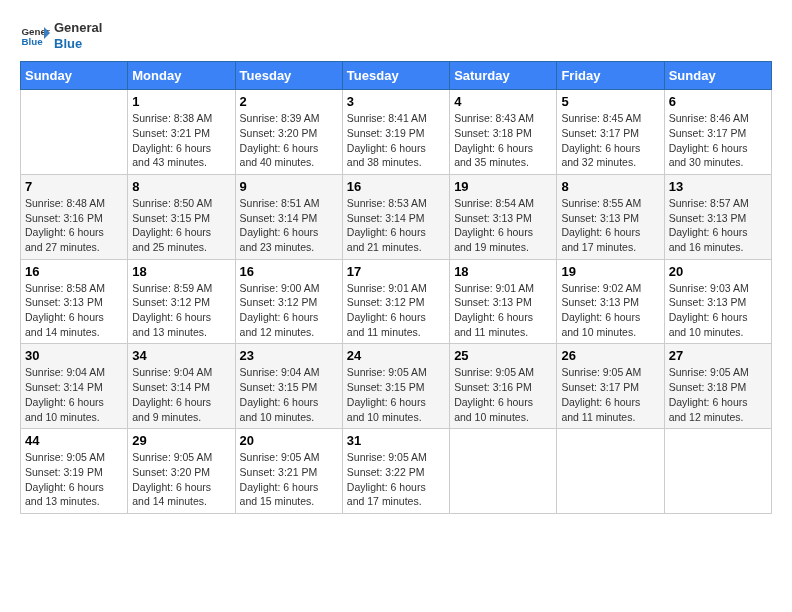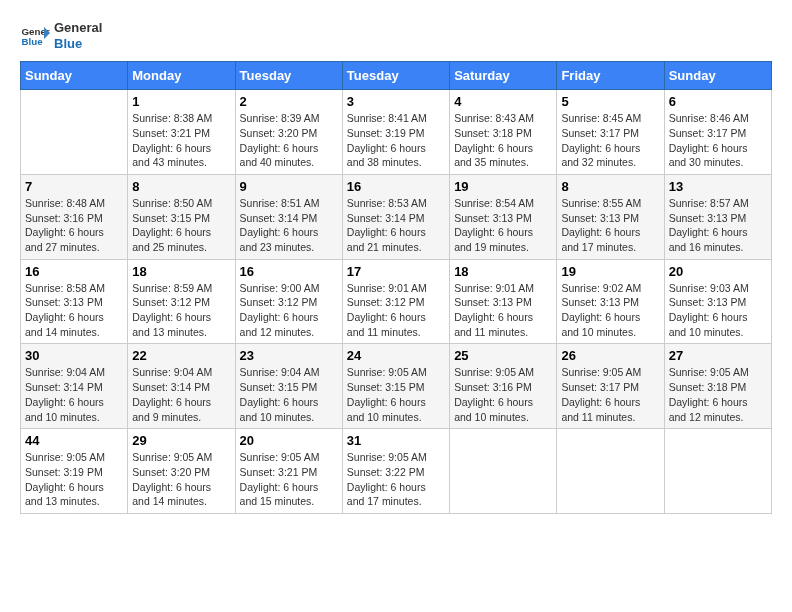--- a/index.html
+++ b/index.html
@@ -193,21 +193,21 @@
           <span class="day-number">20</span>
           <div class="day-info">Sunrise: 9:03 AM<br>Sunset: 3:13 PM<br>Daylight: 6 hours and 10 minutes.</div>
         </td>
       </tr>
       <tr>
         <td>
           <span class="day-number">30</span>
           <div class="day-info">Sunrise: 9:04 AM<br>Sunset: 3:14 PM<br>Daylight: 6 hours and 10 minutes.</div>
         </td>
         <td>
-          <span class="day-number">22</span>
+          <span class="day-number">34</span>
           <div class="day-info">Sunrise: 9:04 AM<br>Sunset: 3:14 PM<br>Daylight: 6 hours and 9 minutes.</div>
         </td>
         <td>
           <span class="day-number">23</span>
           <div class="day-info">Sunrise: 9:04 AM<br>Sunset: 3:15 PM<br>Daylight: 6 hours and 10 minutes.</div>
         </td>
         <td>
           <span class="day-number">24</span>
           <div class="day-info">Sunrise: 9:05 AM<br>Sunset: 3:15 PM<br>Daylight: 6 hours and 10 minutes.</div>
         </td>

